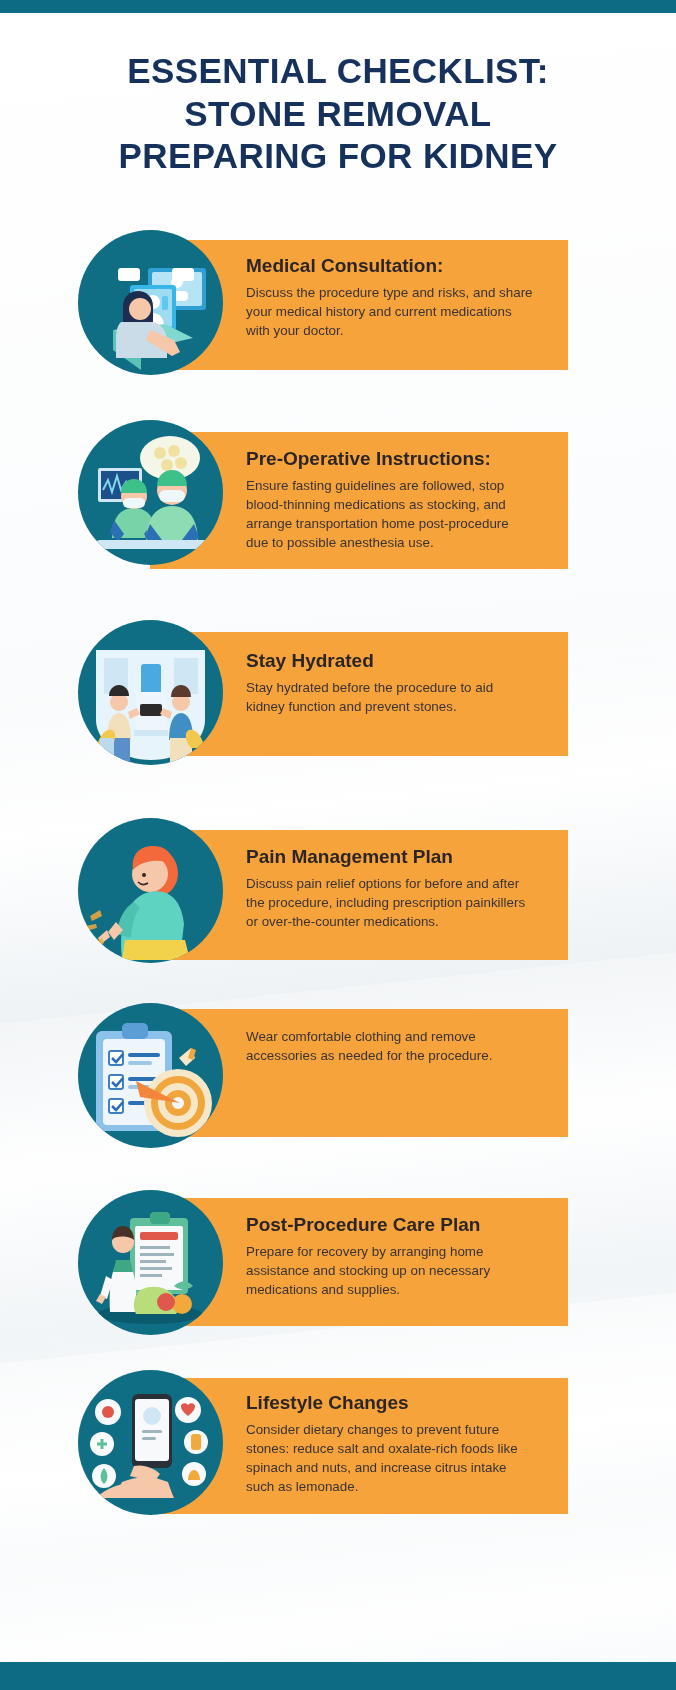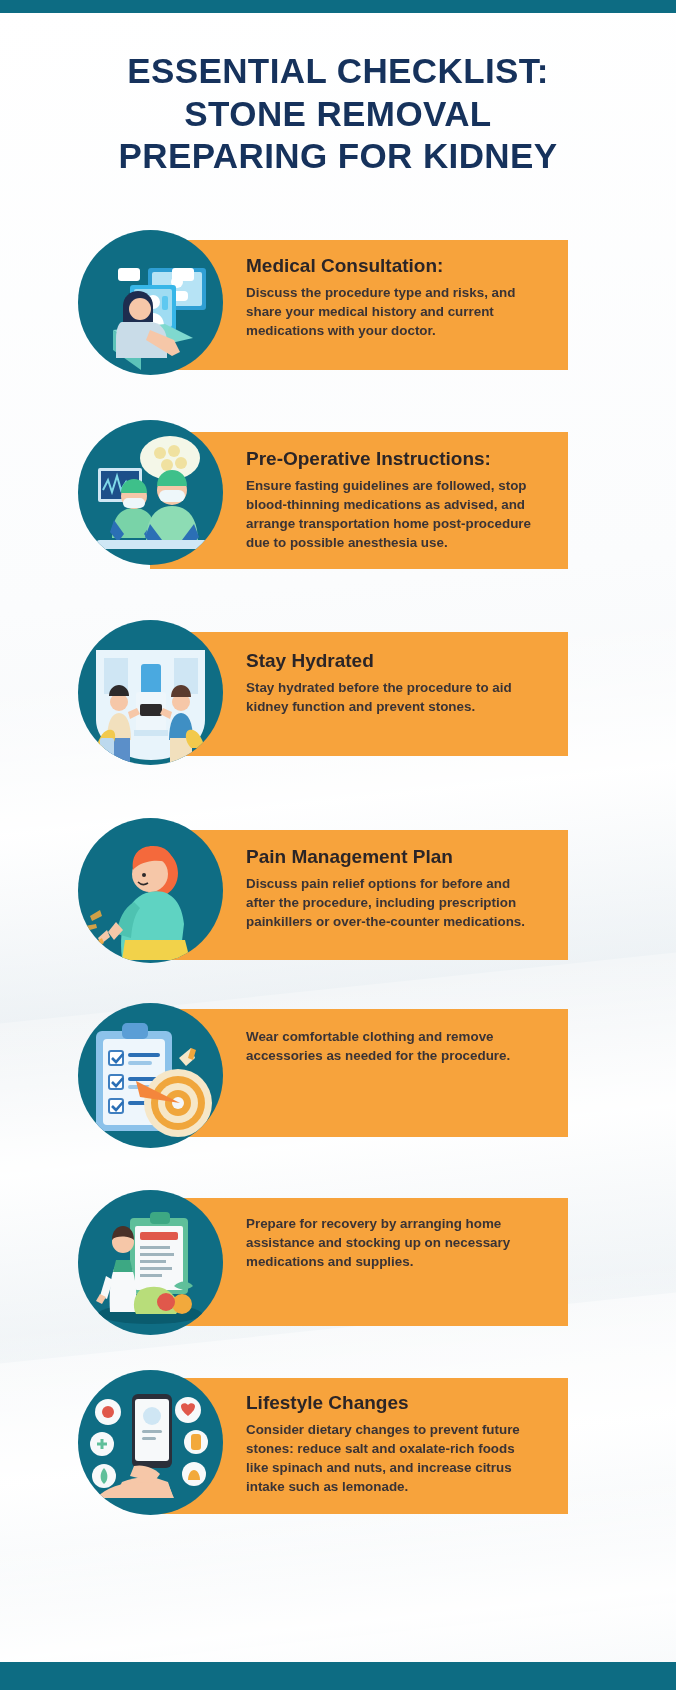--- a/index.html
+++ b/index.html
@@ -82,21 +82,20 @@
     font-weight:bold;
     color:#2b2527;
     margin:0 0 5px 0;
     line-height:1.2;
   }
   .bd{
     font-size:13.4px;
     line-height:1.42;
     color:#3a3335;
     margin:0;
-    font-weight:bold;
   }
 
   
   .ill{position:absolute;inset:0;}
   .ill svg{display:block;width:145px;height:145px;}
 </style>
 </head>
 <body>
 
 <div class="page">
@@ -169,21 +168,21 @@
           <path d="M79 66c0-10 7-16 15-16s15 6 15 16z" fill="#3ec08a"></path>
           <rect x="81" y="70" width="26" height="12" rx="6" fill="#eef7fa"></rect>
           <path d="M72 104 l12 16-7 9-10-12z" fill="#2b6fb5"></path>
           <path d="M116 104 l-12 16 7 9 10-12z" fill="#2b6fb5"></path>
           <rect x="18" y="120" width="112" height="9" rx="4" fill="#cfe7f5"></rect>
         </svg>
       </div>
     </div>
     <div class="txt" style="top:28px">
       <p class="hd">Pre-Operative Instructions:</p>
-      <p class="bd">Ensure fasting guidelines are followed, stop blood-thinning medications as advised, and arrange transportation home post-procedure due to possible anesthesia use.</p>
+      <p class="bd">Ensure fasting guidelines are followed, stop blood-thinning medications as stocking, and arrange transportation home post-procedure due to possible anesthesia use.</p>
     </div>
   </div>
 
   <div class="item" style="top:620px">
     <div class="bar" style="top:12px;height:124px"></div>
     <div class="circle">
       <div class="ill">
         <svg viewBox="0 0 145 145">
           <path d="M18 30h109v70c0 22-24 40-54 40S18 122 18 100z" fill="#e8f4fb"></path>
           <rect x="26" y="38" width="24" height="36" fill="#cfe6f4"></rect>
@@ -298,20 +297,21 @@
           <path d="M28 86l-6 20 7 3 6-19z" fill="#f7f9fa"></path>
           <path d="M22 104l-4 7 6 3 4-7z" fill="#f6c7a8"></path>
           <path d="M62 100c12-6 26-4 34 6 5 6 6 14 2 18H58c-4-8-2-18 4-24z" fill="#b8dd7a"></path>
           <circle cx="104" cy="114" r="10" fill="#f2a93c"></circle>
           <circle cx="88" cy="112" r="9" fill="#e0584b"></circle>
           <path d="M96 96c6-6 14-6 19 0-5 4-13 5-19 0z" fill="#5fbf9a"></path>
         </svg>
       </div>
     </div>
     <div class="txt" style="top:24px">
+      <p class="hd">Post-Procedure Care Plan</p>
       <p class="bd">Prepare for recovery by arranging home assistance and stocking up on necessary medications and supplies.</p>
     </div>
   </div>
 
   <div class="item" style="top:1370px">
     <div class="bar" style="top:8px;height:136px"></div>
     <div class="circle">
       <div class="ill">
         <svg viewBox="0 0 145 145">
           <rect x="54" y="24" width="40" height="74" rx="6" fill="#2b2f3a"></rect>

